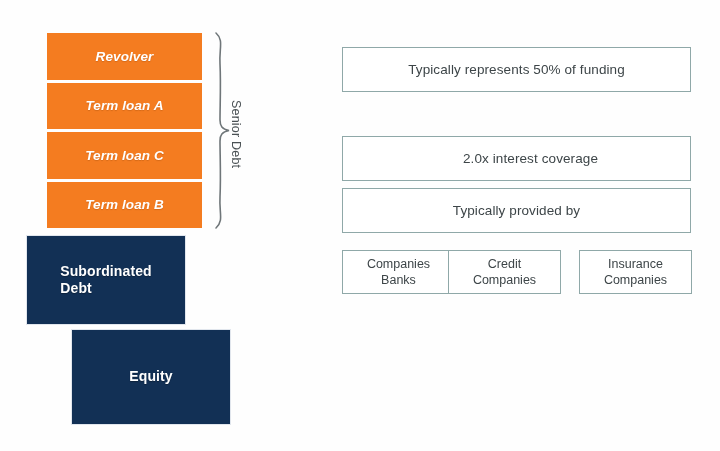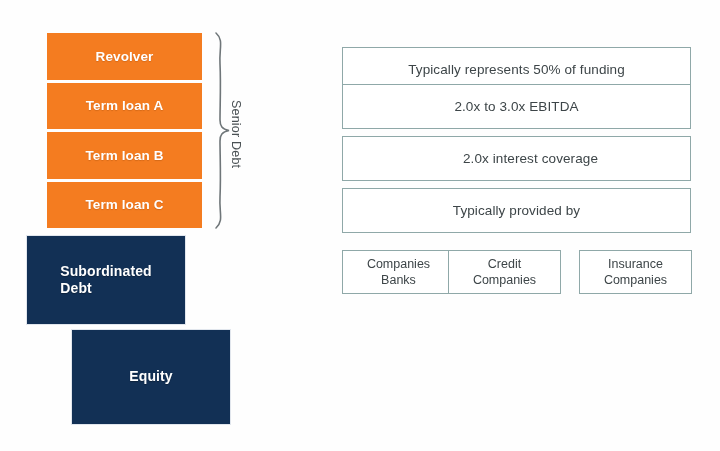--- a/index.html
+++ b/index.html
@@ -26,20 +26,21 @@
   
   .senior-stack {
     position: absolute;
     left: 47px;
     top: 33px;
     width: 155px;
     height: 195px;
     display: flex;
     flex-direction: column;
     gap: 3px;
+    font-style: italic;
   }
   .tranche {
     flex: 1 1 0;
     background: #f47c20;
     color: #ffffff;
     display: flex;
     align-items: center;
     justify-content: center;
     font-size: 13.5px;
     font-weight: bold;
@@ -141,24 +142,24 @@
 <div id="canvas">
 
   <div class="senior-stack">
     <div class="tranche">
       <span>Revolver</span>
     </div>
     <div class="tranche">
       <span>Term loan A</span>
     </div>
     <div class="tranche">
+      <span>Term loan C</span>
+    </div>
+    <div class="tranche">
       <span>Term loan B</span>
-    </div>
-    <div class="tranche">
-      <span>Term loan C</span>
     </div>
   </div>
 
   <div class="brace-wrap">
     <svg width="30" height="201" viewBox="0 0 30 201" fill="none" xmlns="http://www.w3.org/2000/svg">
       <path d="M6 3 C14 10, 9 18, 10 34 C11 54, 10 76, 10 90 C10 96, 12 99, 19 100.5
                C12 102, 10 105, 10 111 C10 125, 11 147, 10 167 C9 183, 14 191, 6 198" stroke="#6f7679" stroke-width="1.6" fill="none" stroke-linecap="round"></path>
     </svg>
   </div>
   <div class="senior-label">Senior Debt</div>
@@ -171,23 +172,20 @@
   </div>
   <div class="navy-block" id="equity-block">
     <div>
       <span>Equity</span>
     </div>
   </div>
 
   <div class="info-box" id="info-box-0">
     <span>Typically represents 50% of funding</span>
   </div>
-  <div class="info-box" id="info-box-1">
-    <span>2.0x to 3.0x EBITDA</span>
-  </div>
   <div class="info-box" id="info-box-2">
     <span>2.0x interest coverage</span>
   </div>
   <div class="info-box" id="info-box-3">
     <span>Typically provided by</span>
   </div>
 
   <div class="provider-box" id="provider-box-0">
     <div>
       <span>Companies</span>

